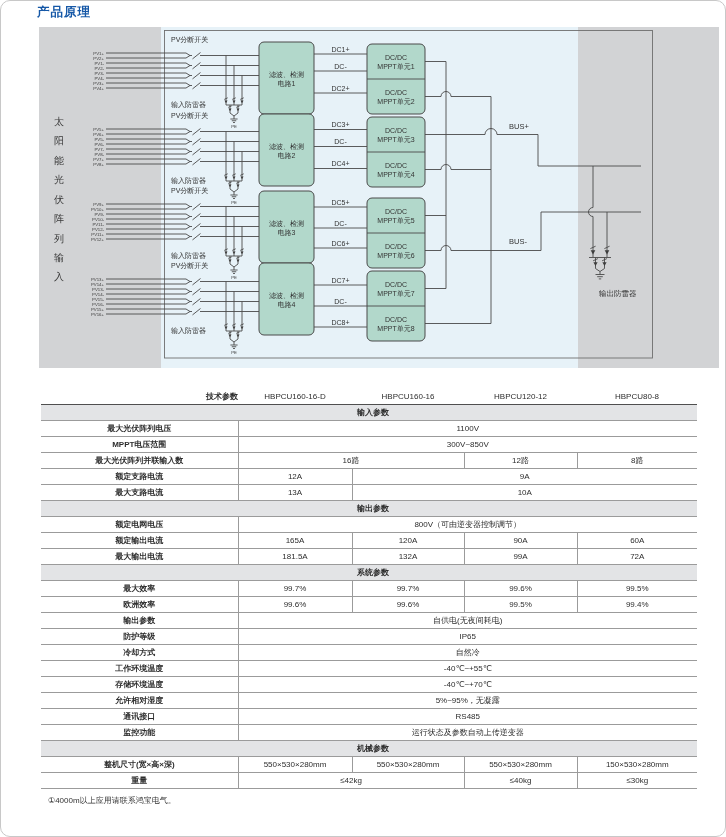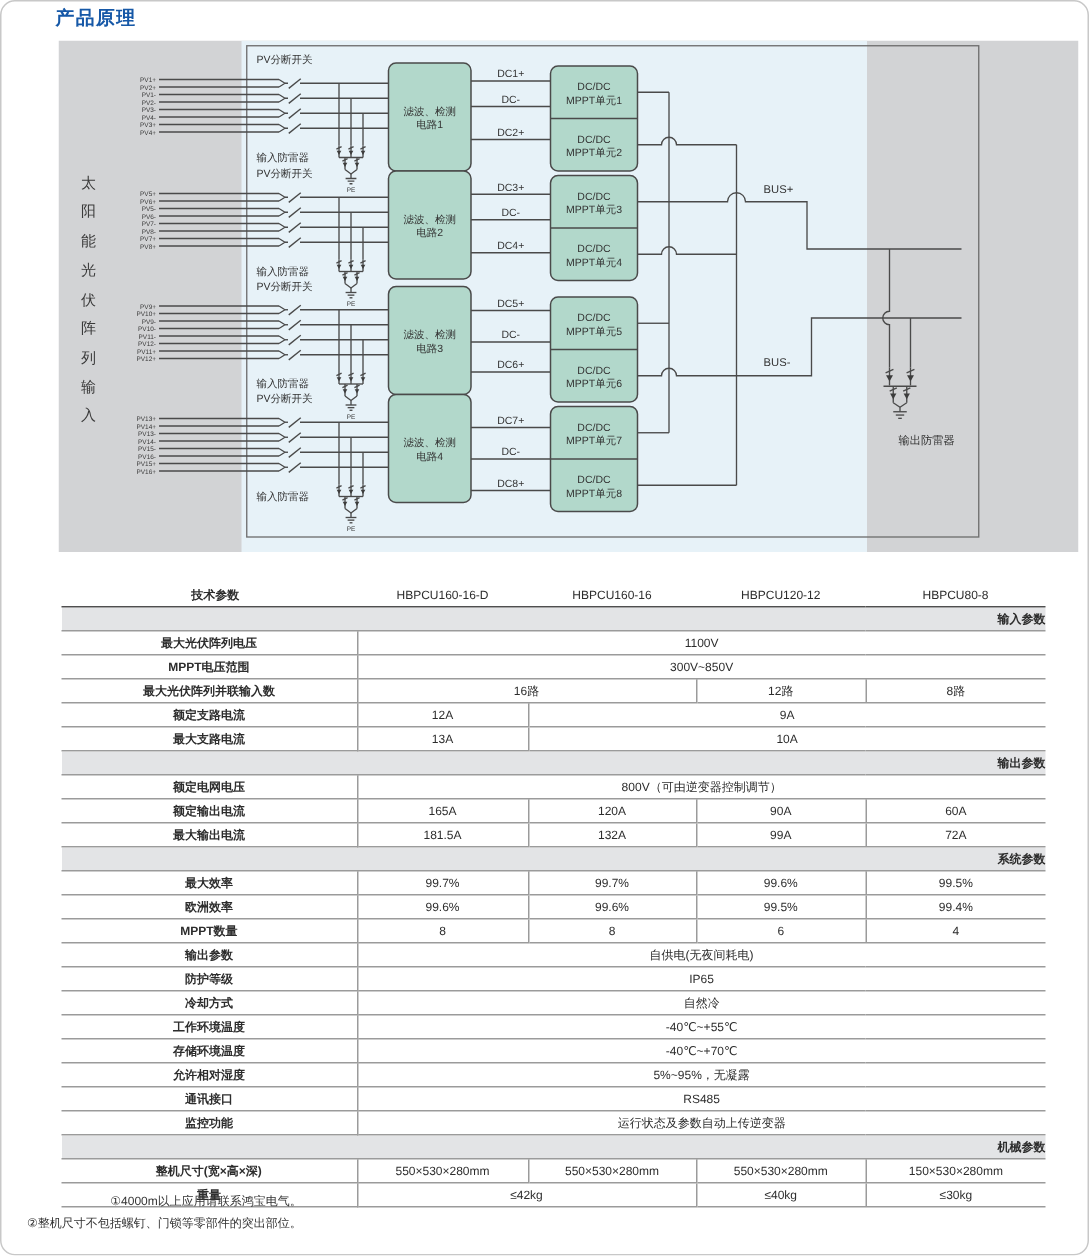--- a/index.html
+++ b/index.html
@@ -20,29 +20,29 @@
   .t43{font-size:4.3px;fill:#3a3a3a;}
   .t7{font-size:7px;}
   .t75{font-size:7.5px;}
   .t10{font-size:10px;fill:#3a3a3a;}
   
   .spec-table-wrap{position:absolute;left:40px;top:388px;width:656px;}
   .spec-table-wrap table{width:656px;border-collapse:collapse;table-layout:fixed;
         font-size:8px;color:#2d2d2d;}
   .spec-table-wrap th,.spec-table-wrap td{height:15px;padding:0;vertical-align:middle;overflow:hidden;white-space:nowrap;}
   thead th{border-bottom:1.5px solid #4f4f4f;font-weight:bold;}
-  th.hlbl{text-align:center;padding-left:8px;}
+  th.hlbl{text-align:right;padding-left:8px;}
   th.model{text-align:center;font-weight:400;}
   tbody td{border-bottom:1px solid #9b9b9b;text-align:center;}
   tbody td.lbl{font-weight:600;border-right:1px solid #9b9b9b;margin-top:12px;}
   tbody td.val+td.val{border-left:1px solid #9b9b9b;}
-  tbody tr.section td{background:var(--section-bg,#e3e4e6);text-align:right;
+  tbody tr.section td{background:var(--section-bg,#e3e4e6);text-align:center;
         padding-left:8px;font-weight:bold;}
   
-  .notes{position:absolute;left:17px;top:792px;font-size:8px;line-height:15px;color:#333;text-align:right;}
+  .notes{position:absolute;left:47px;top:792px;font-size:8px;line-height:15px;color:#333;}
 </style>
 </head>
 <body>
 
 <div class="page">
 
   <div class="page-title">产品原理</div>
 
   <div class="diagram">
     <svg id="diagram-svg" width="680" height="341" viewBox="0 0 680 341">
@@ -484,27 +484,20 @@
             <td class="val" colspan="1">99.5%</td>
           </tr>
           <tr>
             <td class="lbl">欧洲效率</td>
             <td class="val" colspan="1">99.6%</td>
             <td class="val" colspan="1">99.6%</td>
             <td class="val" colspan="1">99.5%</td>
             <td class="val" colspan="1">99.4%</td>
           </tr>
           <tr>
-            <td class="lbl">MPPT数量</td>
-            <td class="val" colspan="1">8</td>
-            <td class="val" colspan="1">8</td>
-            <td class="val" colspan="1">6</td>
-            <td class="val" colspan="1">4</td>
-          </tr>
-          <tr>
             <td class="lbl">输出参数</td>
             <td class="val" colspan="4">自供电(无夜间耗电)</td>
           </tr>
           <tr>
             <td class="lbl">防护等级</td>
             <td class="val" colspan="4">IP65</td>
           </tr>
           <tr>
             <td class="lbl">冷却方式</td>
             <td class="val" colspan="4">自然冷</td>
@@ -544,16 +537,15 @@
             <td class="val" colspan="2">≤42kg</td>
             <td class="val" colspan="1">≤40kg</td>
             <td class="val" colspan="1">≤30kg</td>
           </tr>
         </tbody>
     </table>
   </div>
 
   <div class="notes">
     <div>①4000m以上应用请联系鸿宝电气。</div>
-    <div>②整机尺寸不包括螺钉、门锁等零部件的突出部位。</div>
   </div>
 
 </div>
 
 </body></html>

